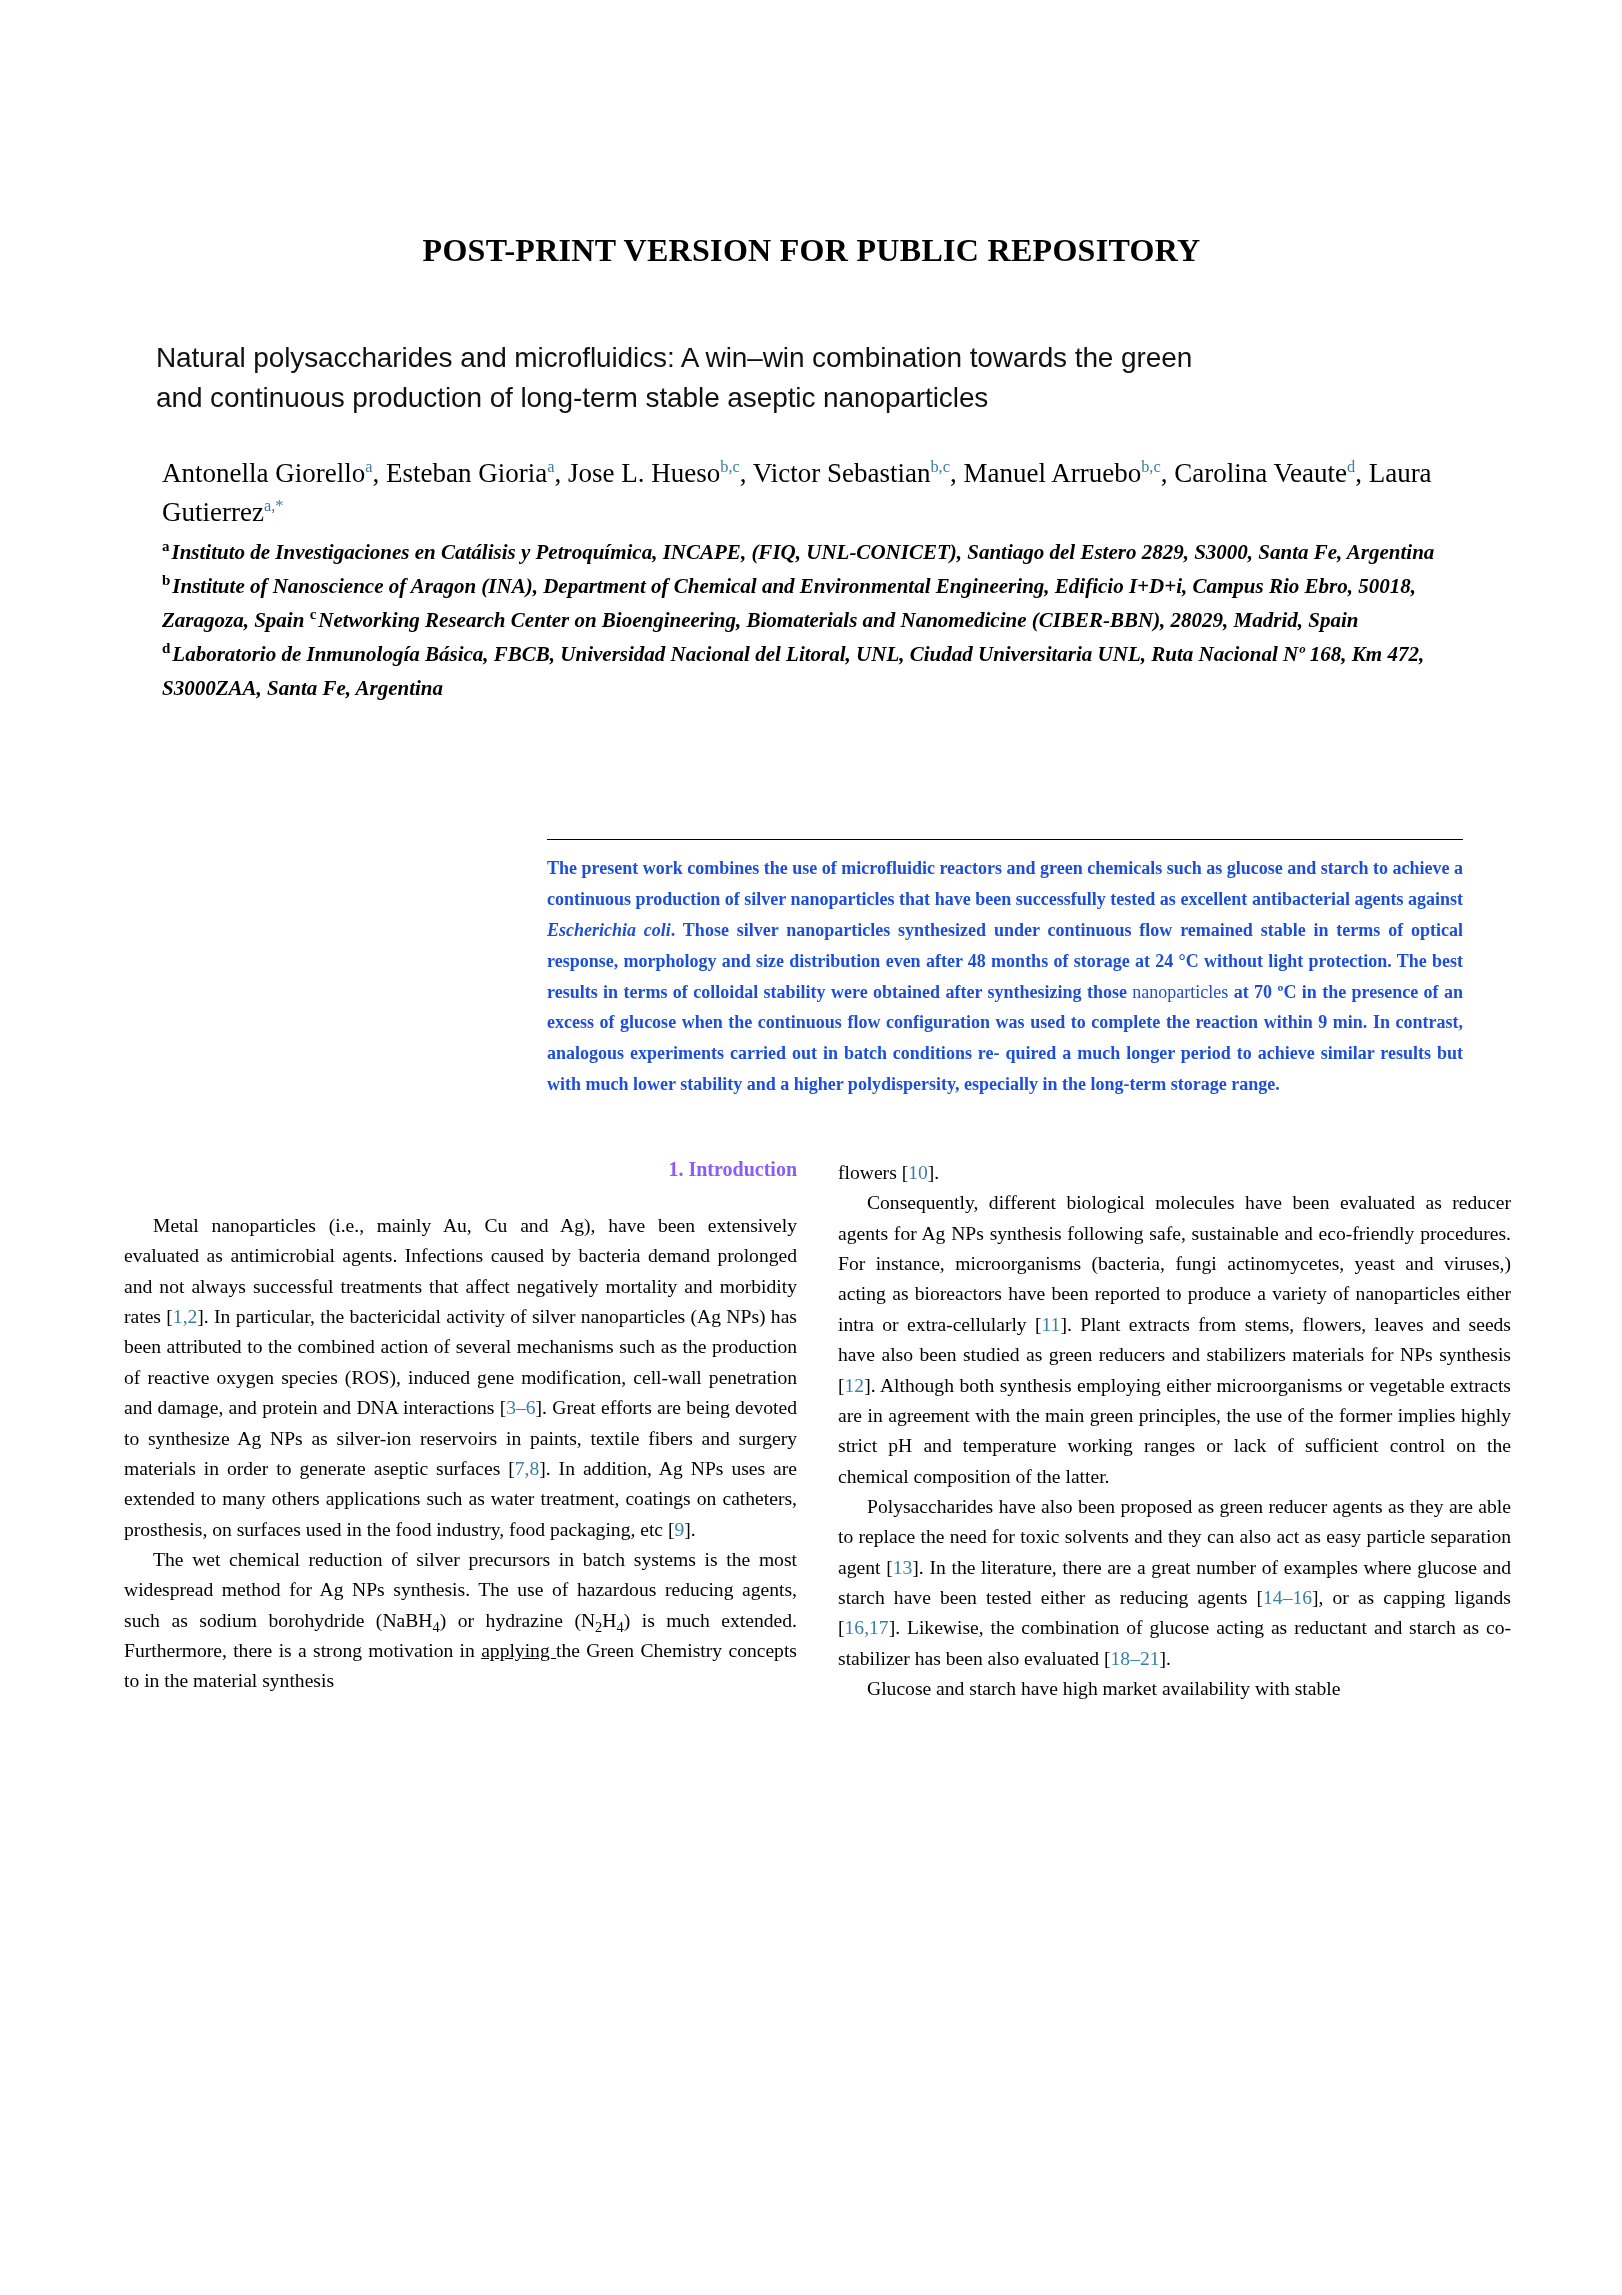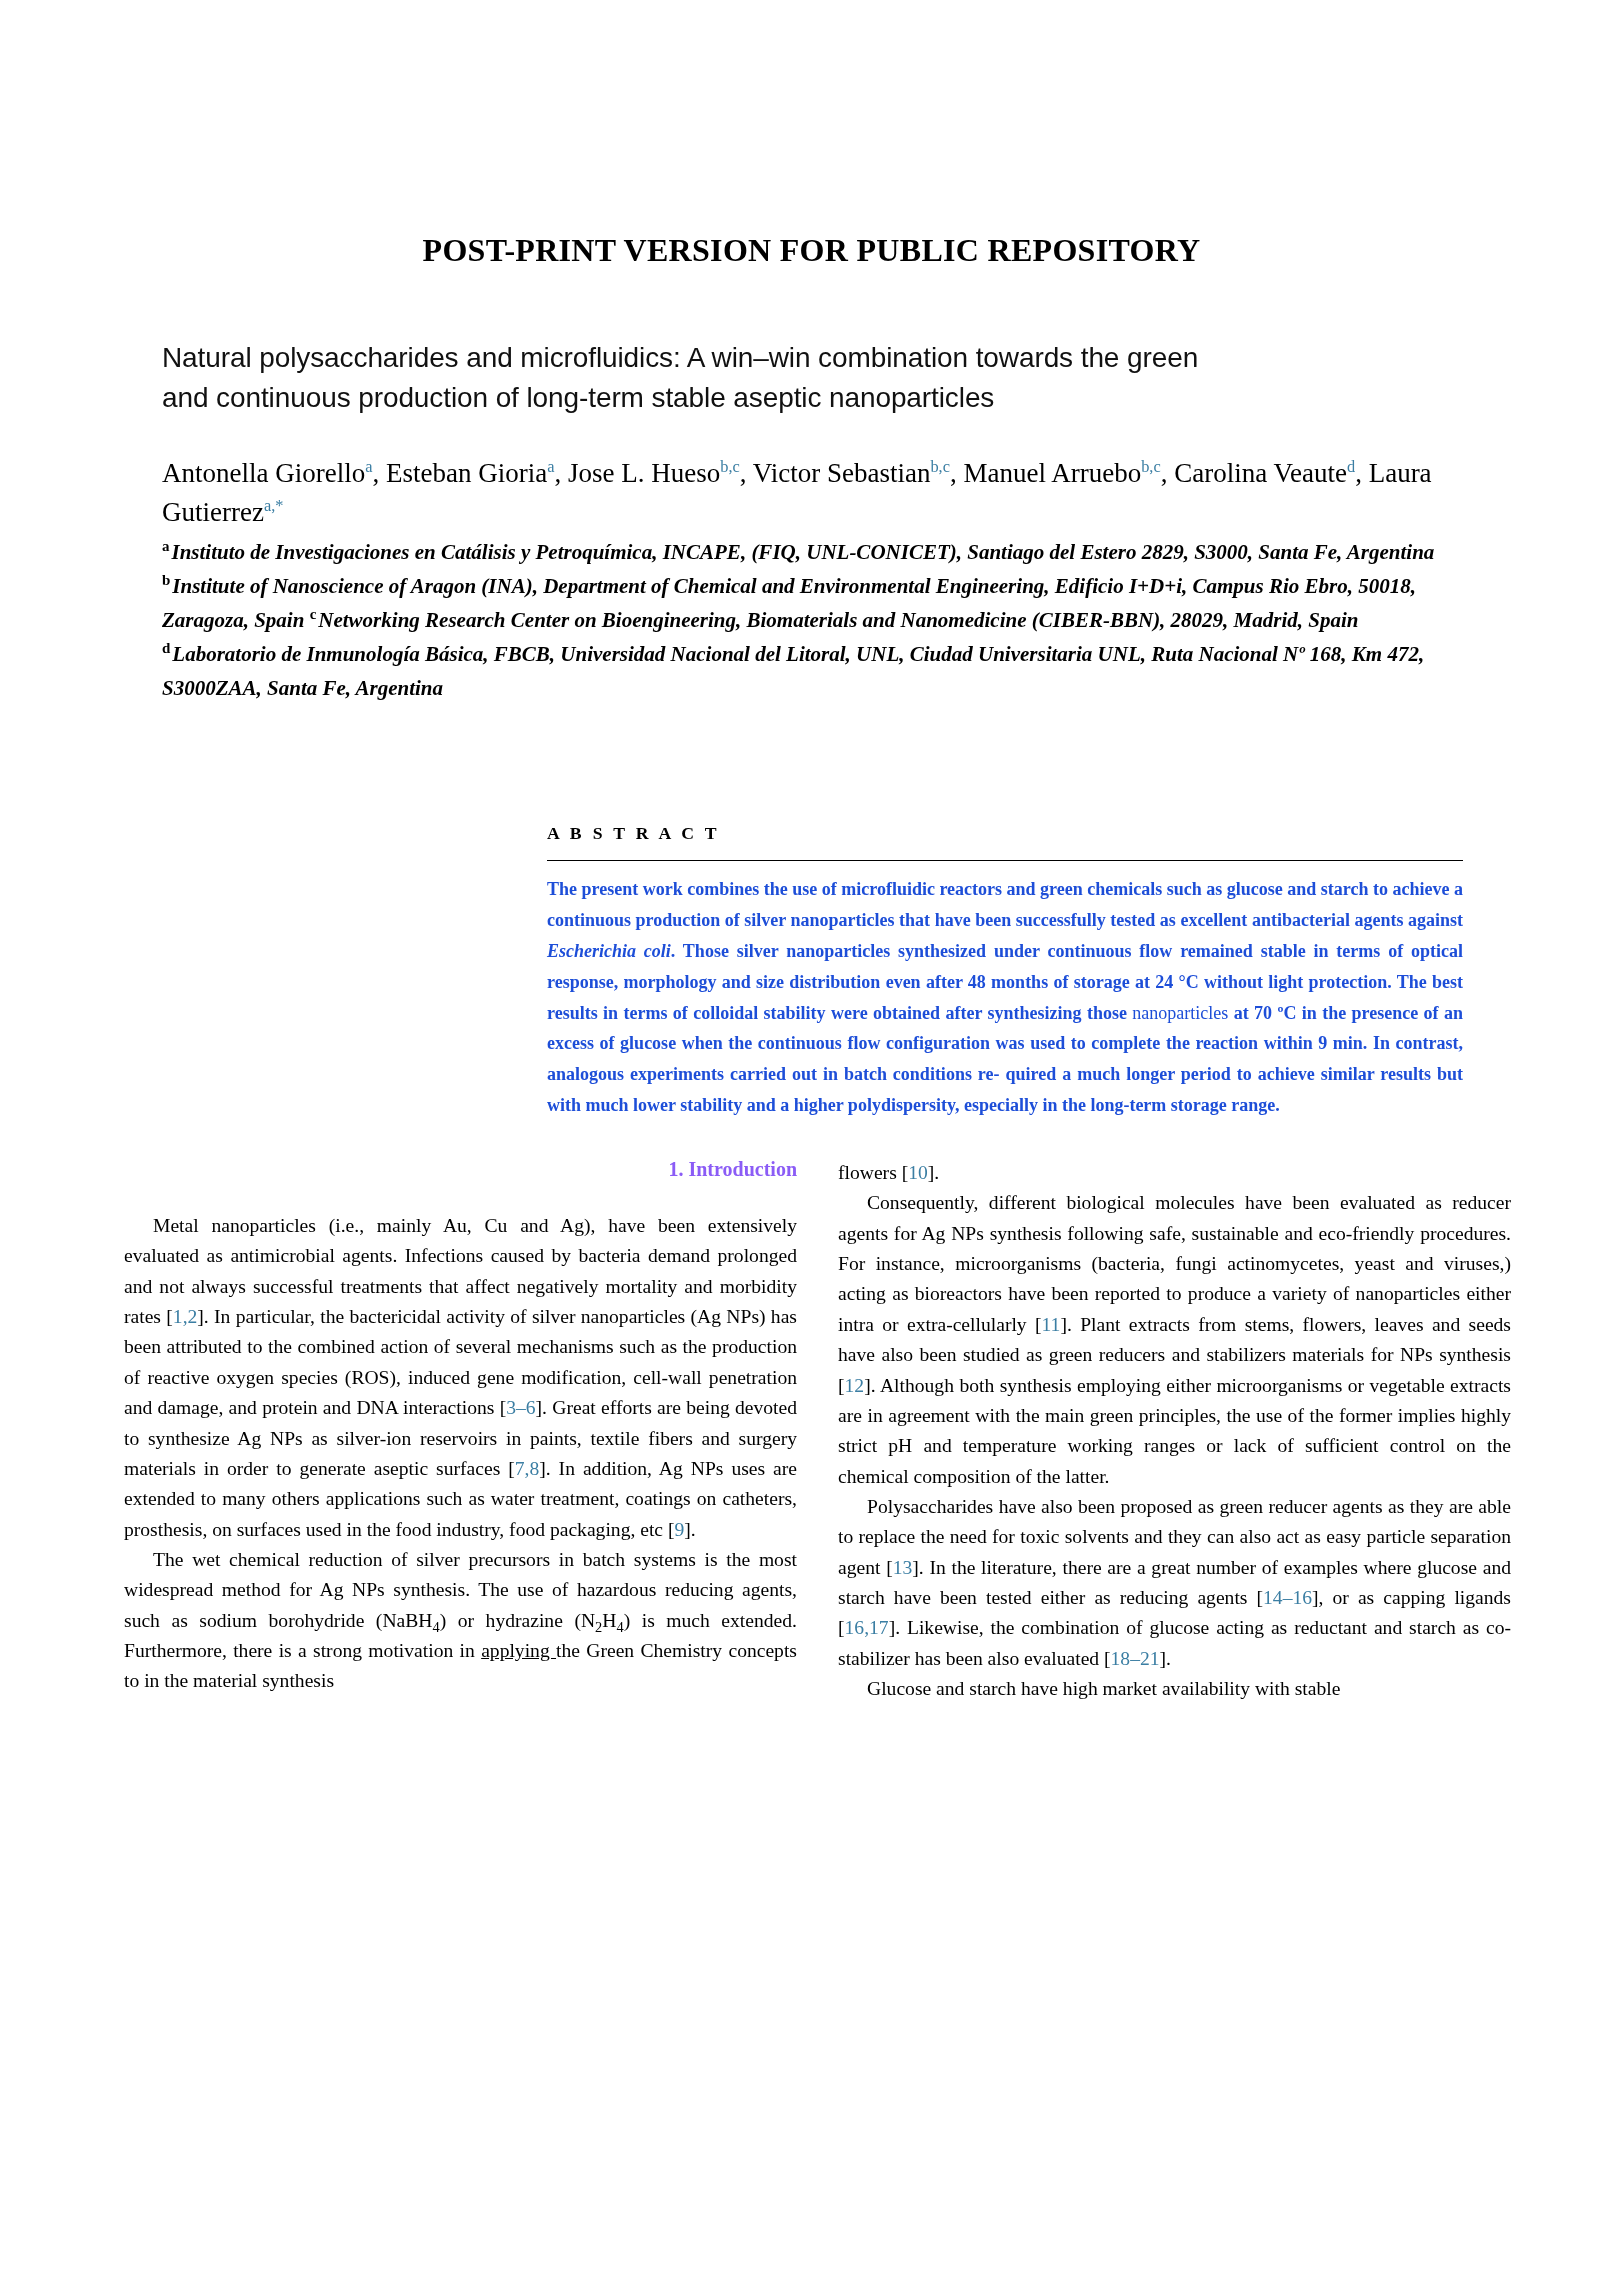--- a/index.html
+++ b/index.html
@@ -30,21 +30,21 @@
     font-family: "Liberation Serif", "DejaVu Serif", serif;
     font-weight: bold;
     font-size: 32px;
     letter-spacing: 0.3px;
     color: #000;
   }
 
   
   .title-block {
     position: absolute;
-    left: 162px;
+    left: 156px;
     top: 338px;
     width: 1283px;
   }
   .paper-title {
     font-family: "Liberation Sans", "DejaVu Sans", sans-serif;
     font-size: 28px;
     line-height: 1.42;
     font-weight: 400;
     color: #111;
     letter-spacing: -0.1px;
@@ -182,21 +182,20 @@
 
   <div class="authors-block">
     <div class="authors" id="authors-line"><span>Antonella Giorello</span><span class="aff-mark">a</span>, <span>Esteban Gioria</span><span class="aff-mark">a</span>, <span>Jose L. Hueso</span><span class="aff-mark">b,c</span>, <span>Victor Sebastian</span><span class="aff-mark">b,c</span>, <span>Manuel Arruebo</span><span class="aff-mark">b,c</span>, <span>Carolina Veaute</span><span class="aff-mark">d</span>, <span>Laura Gutierrez</span><span class="aff-mark">a,*</span></div>
   </div>
 
   <div class="affils-block">
     <div class="affil" id="affils-line"><span class="sup">a</span><span>Instituto de Investigaciones en Catálisis y Petroquímica, INCAPE, (FIQ, UNL-CONICET), Santiago del Estero 2829, S3000, Santa Fe, Argentina </span><span class="sup">b</span><span>Institute of Nanoscience of Aragon (INA), Department of Chemical and Environmental Engineering, Edificio I+D+i, Campus Rio Ebro, 50018, Zaragoza, Spain </span><span class="sup">c</span><span>Networking Research Center on Bioengineering, Biomaterials and Nanomedicine (CIBER-BBN), 28029, Madrid, Spain </span><span class="sup">d</span><span>Laboratorio de Inmunología Básica, FBCB, Universidad Nacional del Litoral, UNL, Ciudad Universitaria UNL, Ruta Nacional Nº 168, Km 472, S3000ZAA, Santa Fe, Argentina</span></div>
   </div>
 
   <div class="abstract-wrap">
-    <div class="abstract-label">A B S T R A C T</div>
     <div class="abstract-rule"></div>
     <div class="abstract-body" id="abstract-body"><span>The present work combines the use of microfluidic reactors and green chemicals such as glucose and starch to achieve a continuous production of silver nanoparticles that have been successfully tested as excellent antibacterial agents against </span><span class="ital">Escherichia coli</span><span>. Those silver nanoparticles synthesized under continuous flow remained stable in terms of optical response, morphology and size distribution even after 48 months of storage at 24 °C without light protection. The best results in terms of colloidal stability were obtained after synthesizing those </span><span class="light">nanoparticles</span><span>  at 70 ºC in the presence of an excess of glucose when the continuous flow configuration was used   to complete the reaction within 9 min. In contrast, analogous experiments carried out in batch conditions re- quired a much longer period to achieve similar results but with much lower stability and a higher polydispersity, especially in the long-term storage range.</span></div>
   </div>
 
   <div class="body-cols">
     <div class="col">
       <div class="sec-head">1.  Introduction</div>
       <div id="left-col-paras">
           <p class="para"><span>Metal nanoparticles (i.e., mainly Au, Cu and Ag), have been extensively evaluated as antimicrobial agents. Infections caused by bacteria demand prolonged and not always successful treatments that affect negatively mortality and morbidity rates [</span><span class="ref">1,2</span><span>]. In particular, the bactericidal activity of silver nanoparticles (Ag NPs) has been attributed to the combined action of several mechanisms such as the production of reactive oxygen species (ROS), induced gene modification, cell-wall penetration and damage, and protein and DNA interactions [</span><span class="ref">3–6</span><span>]. Great efforts are being devoted to synthesize Ag NPs as silver-ion reservoirs in paints, textile fibers and surgery materials in order to generate aseptic surfaces [</span><span class="ref">7,8</span><span>]. In addition, Ag NPs uses are extended to many others applications such as water treatment, coatings on catheters, prosthesis, on surfaces used in the food industry, food packaging, etc [</span><span class="ref">9</span><span>].</span></p>
           <p class="para"><span>The wet chemical reduction of silver precursors in batch systems is the most widespread method for Ag NPs synthesis. The use of hazardous reducing agents, such as sodium borohydride (NaBH</span><span class="sub">4</span><span>) or hydrazine (N</span><span class="sub">2</span><span>H</span><span class="sub">4</span><span>) is much extended. Furthermore, there is a strong motivation in </span><span class="uline">applying </span><span>the Green Chemistry concepts to in the material synthesis</span></p>

